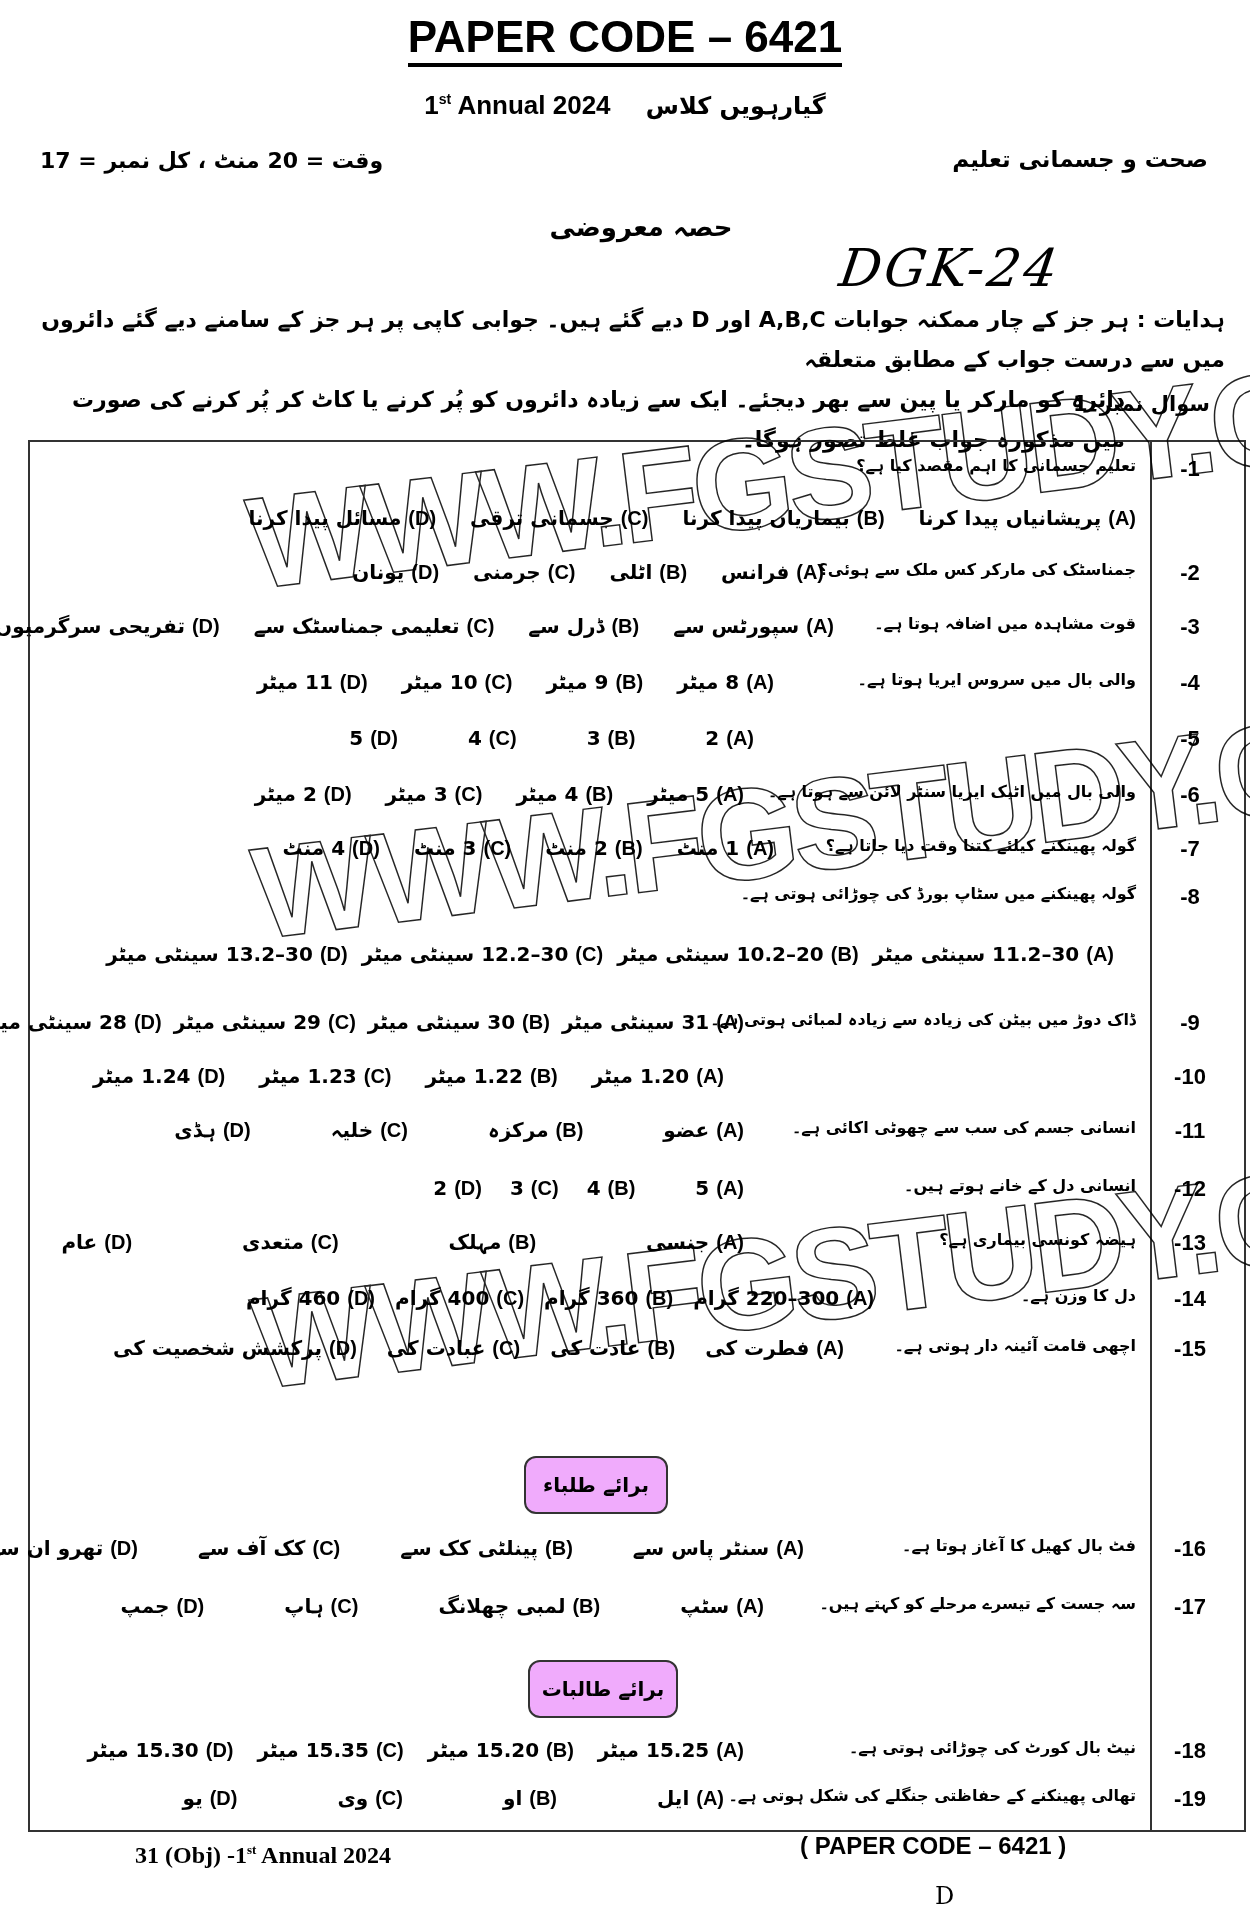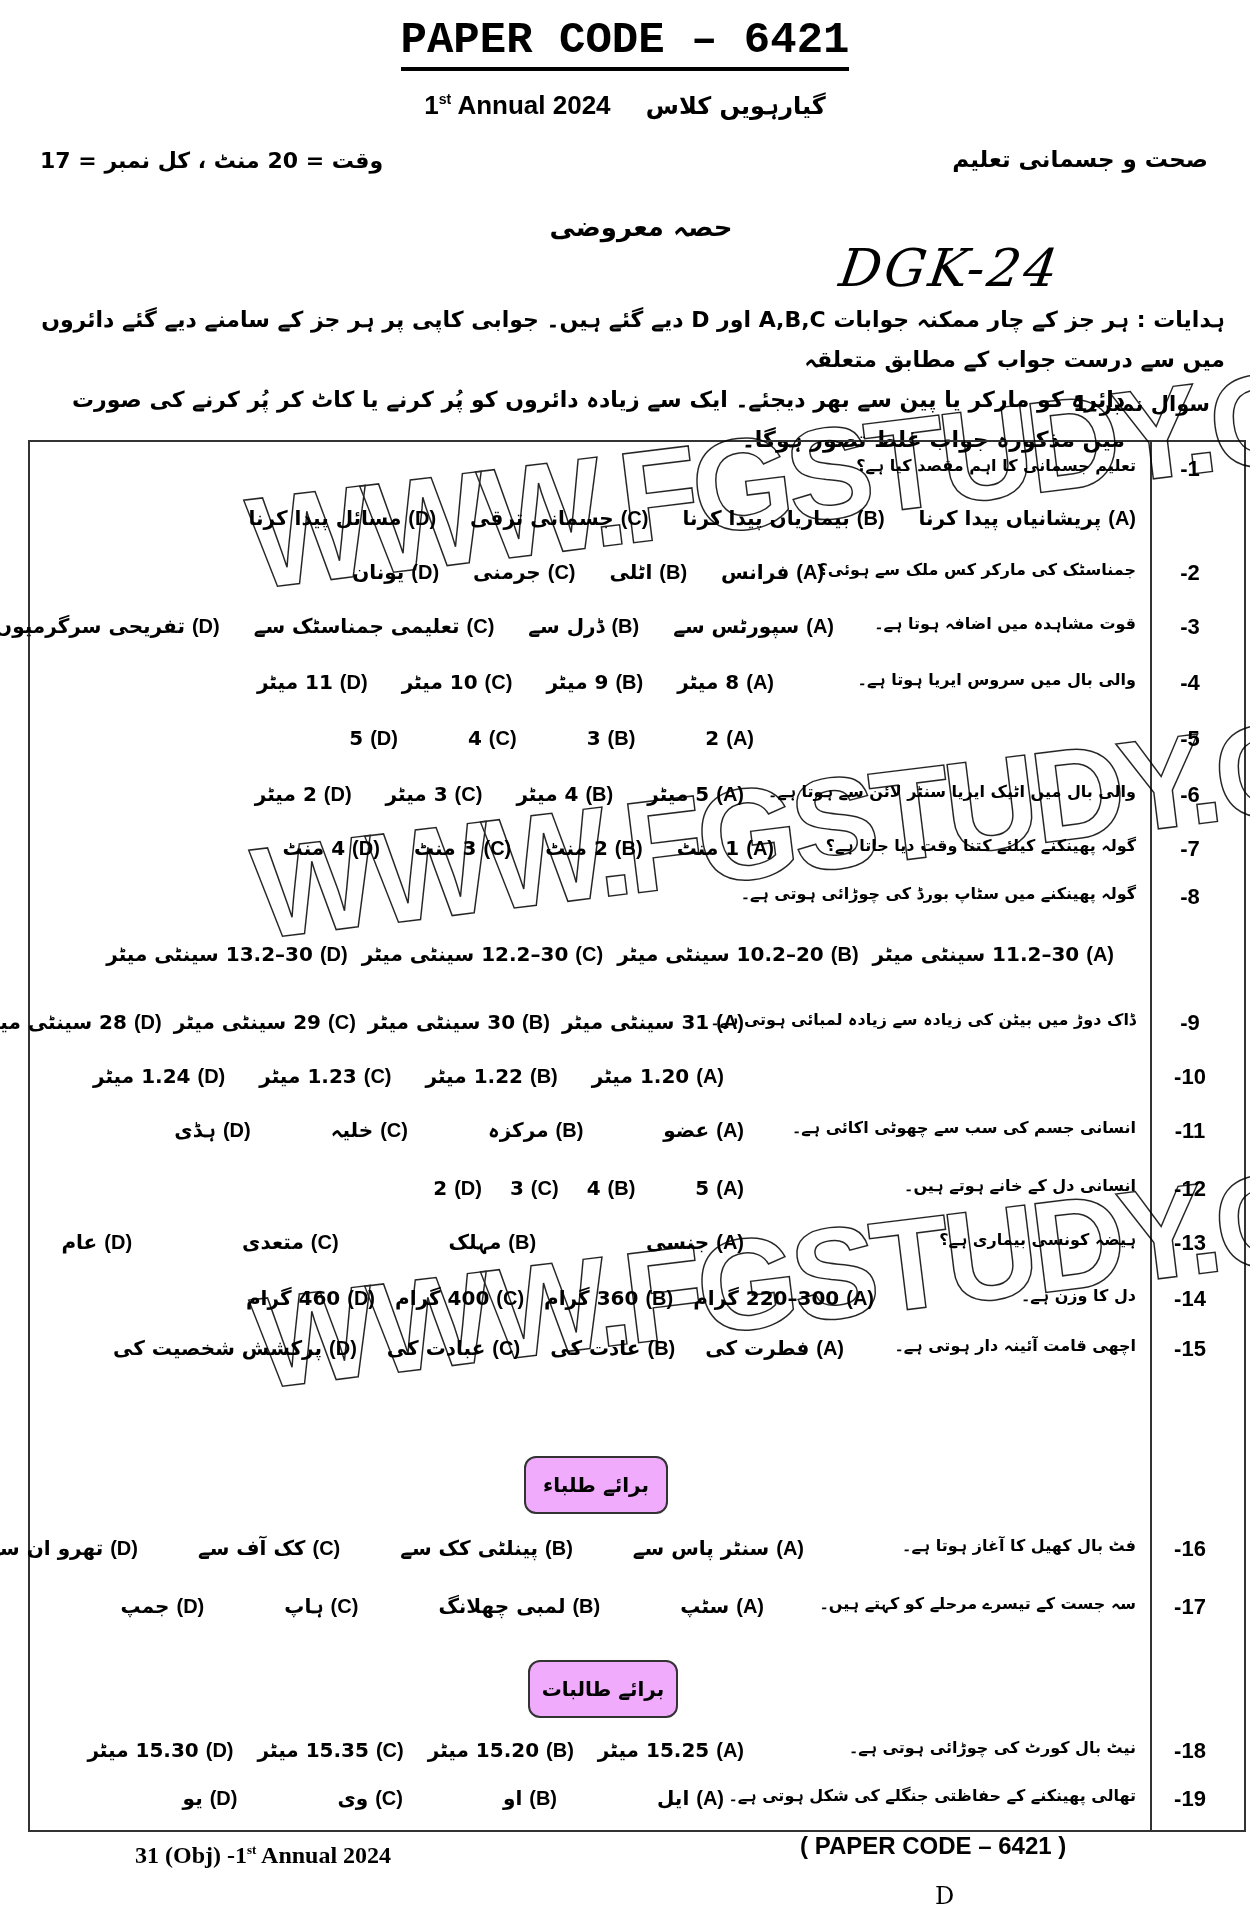--- a/index.html
+++ b/index.html
@@ -6,21 +6,21 @@
   body {
     width: 1250px; height: 1916px; position: relative; overflow: hidden;
     font-family: "DejaVu Sans", sans-serif; color: #000;
   }
   .abs { position: absolute; }
   .title {
     left: 0; width: 1250px; top: 12px; text-align: center;
     font-family: "Liberation Sans", sans-serif; font-weight: bold; font-size: 44px;
     letter-spacing: 0px;
   }
-  .title span { border-bottom: 4px solid #000; padding-bottom: 2px; font-family: Liberation Mono, monospace; }
+  .title span { border-bottom: 4px solid #000; padding-bottom: 2px; }
   .subtitle {
     left: 0; width: 1250px; top: 90px; text-align: center;
     font-family: "Liberation Sans", sans-serif; font-weight: bold; font-size: 26px;
   }
   .subtitle sup { font-size: 14px; }
   .subtitle .urdu { margin-left: 28px; font-family: "DejaVu Sans", sans-serif; font-size: 24px; }
   .left-meta { left: 40px; top: 148px; font-size: 22px; font-weight: bold; direction: rtl; }
   .right-meta { right: 42px; top: 146px; font-size: 23px; font-weight: bold; direction: rtl; }
   .section-title { left: 16px; width: 1250px; top: 212px; text-align: center; font-size: 26px; font-weight: bold; direction: rtl; }
   .handwritten {

